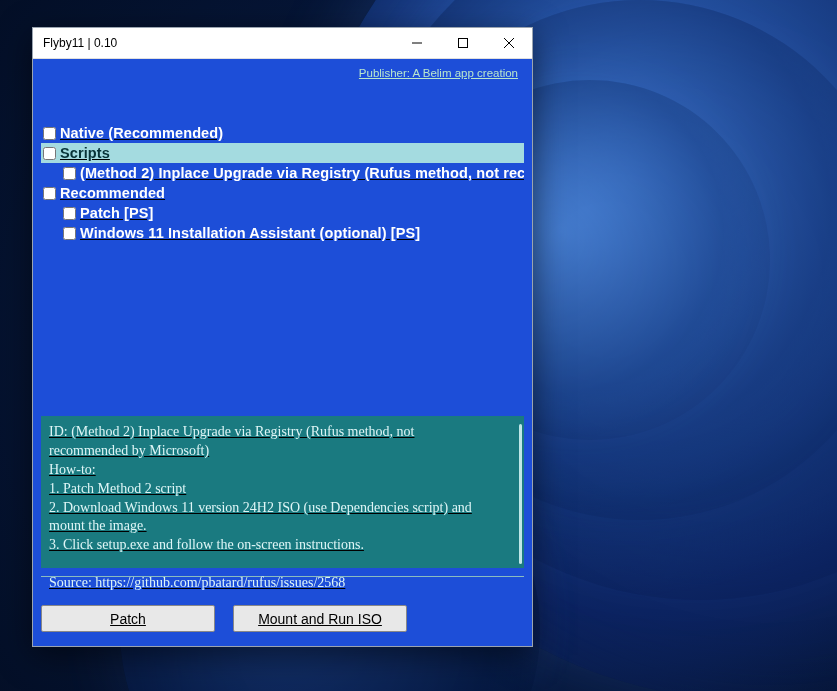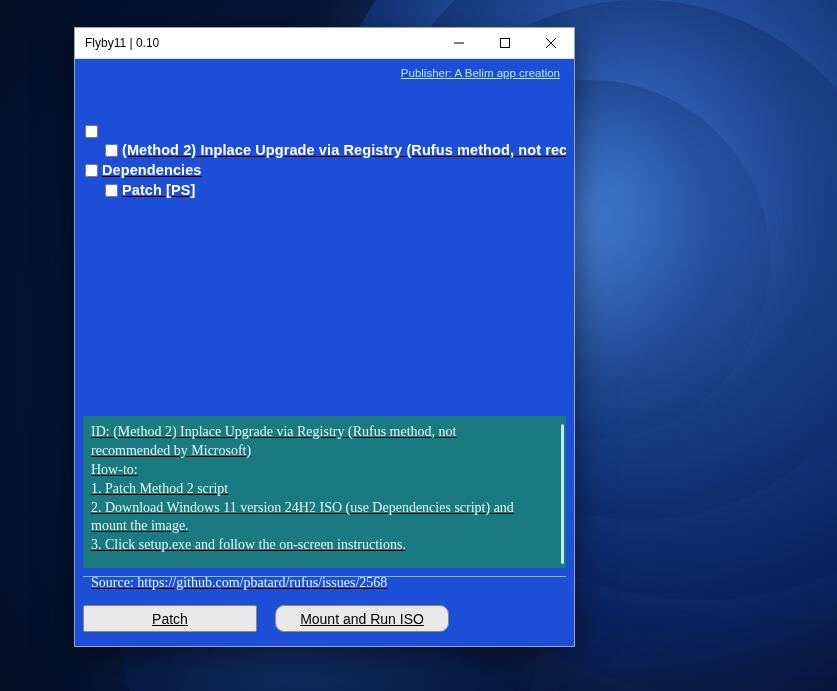--- a/index.html
+++ b/index.html
@@ -35,21 +35,20 @@
 
     .window {
       position:absolute;
       top:27px; left:32px;
       width:499px; height:618px;
       background:#ffffff;
       border:1px solid #9aa4b0;
       box-shadow:0 8px 30px rgba(0,0,0,0.5);
       display:flex; flex-direction:column;
       z-index: 10;
-      margin-left: 42px;
     }
     .titlebar {
       height:30px;
       display:flex; align-items:center;
       background:#ffffff;
       border-bottom:1px solid #e0e0e0;
       position: relative;
     }
     .title-text {
       flex:1 1 auto;
@@ -140,21 +139,21 @@
       background:#e8e8e8;
       border:1px solid #888;
       font-size:14px;
       color:#000;
       height:23px;
       display:flex; align-items:center; justify-content:center;
       padding:1px 0;
       border-radius:2px;
     }
     .btn-patch { width:172px; }
-    .btn-mount { width:172px;border-radius:9px; }
+    .btn-mount { width:172px; }
   </style>
 </head>
 <body>
 
 <div class="bg-swirl sw1"></div>
 <div class="bg-swirl sw2"></div>
 <div class="bg-swirl sw3"></div>
 <div class="bg-swirl sw4"></div>
 <div class="bg-swirl sw5"></div>
 
@@ -182,32 +181,41 @@
   </div>
 
   <div class="client">
     <div class="publisher">
       <a href="#">Publisher: A Belim app creation</a>
     </div>
 
     <div class="tree">
       <div class="tree-row">
         <input type="checkbox" style="">
+        <span>Native (Recommended)</span>
+      </div>
+      <div class="tree-row selected">
+        <input type="checkbox" style="">
+        <span>Scripts</span>
       </div>
       <div class="tree-row child">
         <input type="checkbox" style="">
         <span>(Method 2) Inplace Upgrade via Registry (Rufus method, not recommended by Microsoft)</span>
       </div>
       <div class="tree-row">
         <input type="checkbox" style="">
-        <span>Dependencies</span>
+        <span>Recommended</span>
       </div>
       <div class="tree-row child">
         <input type="checkbox" style="">
         <span>Patch [PS]</span>
+      </div>
+      <div class="tree-row child">
+        <input type="checkbox" style="">
+        <span>Windows 11 Installation Assistant (optional) [PS]</span>
       </div>
     </div>
 
     <div class="info-box">
       <div class="info-text-content" style="white-space:pre-line;">ID: (Method 2) Inplace Upgrade via Registry (Rufus method, not recommended by Microsoft)
 How-to:
 1. Patch Method 2 script
 2. Download Windows 11 version 24H2 ISO (use Dependencies script) and mount the image.
 3. Click setup.exe and follow the on-screen instructions.
 

